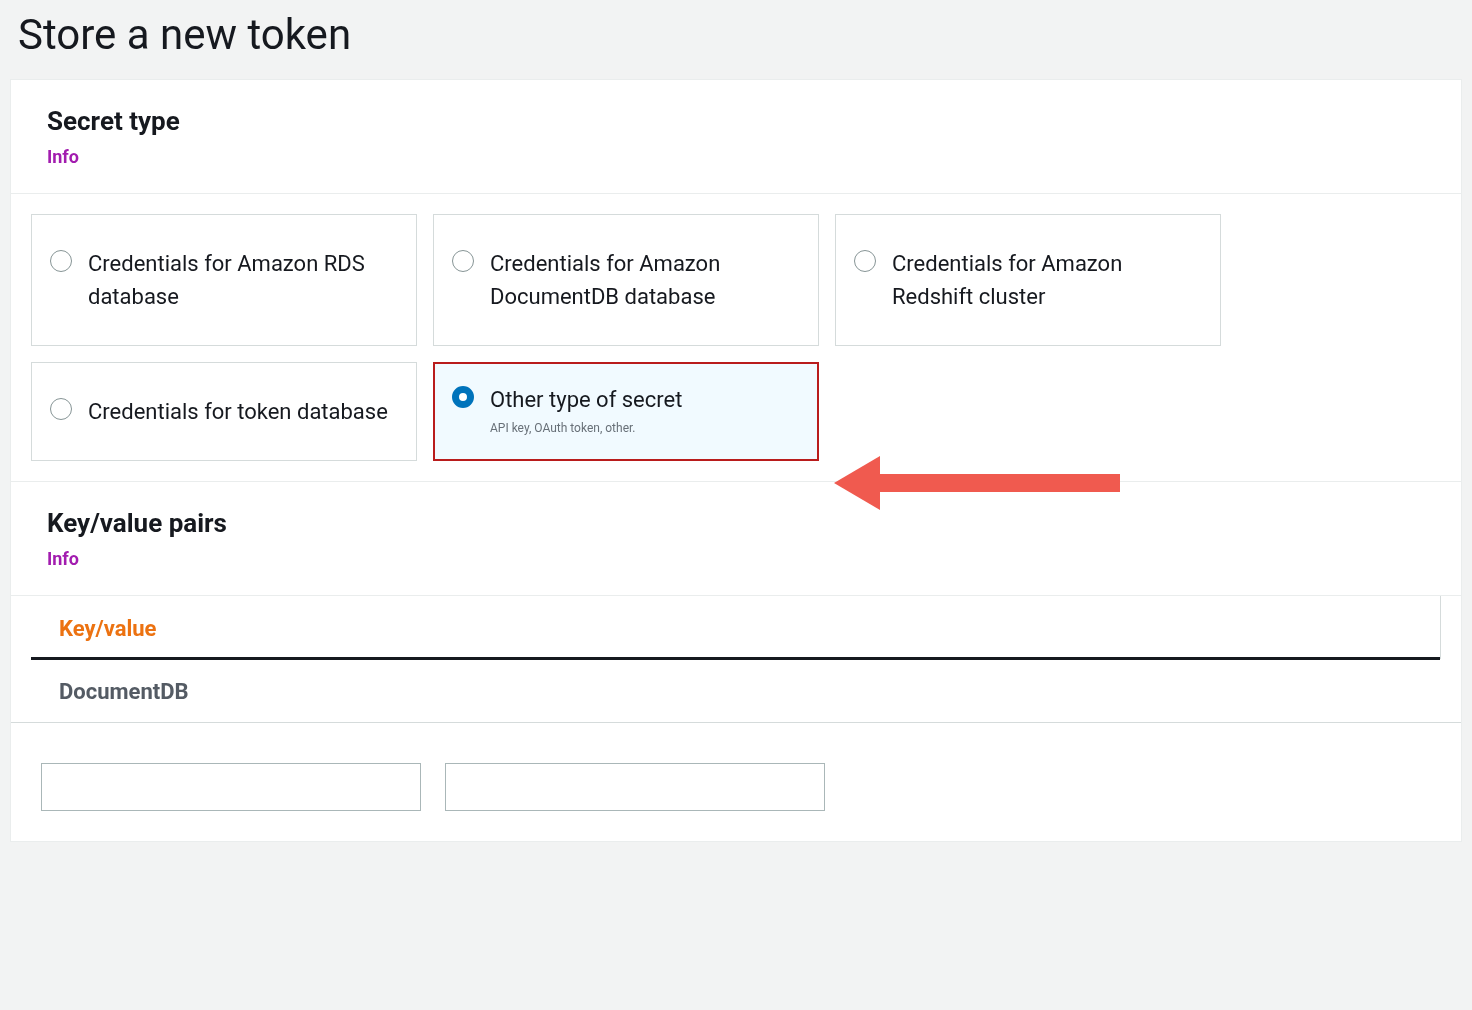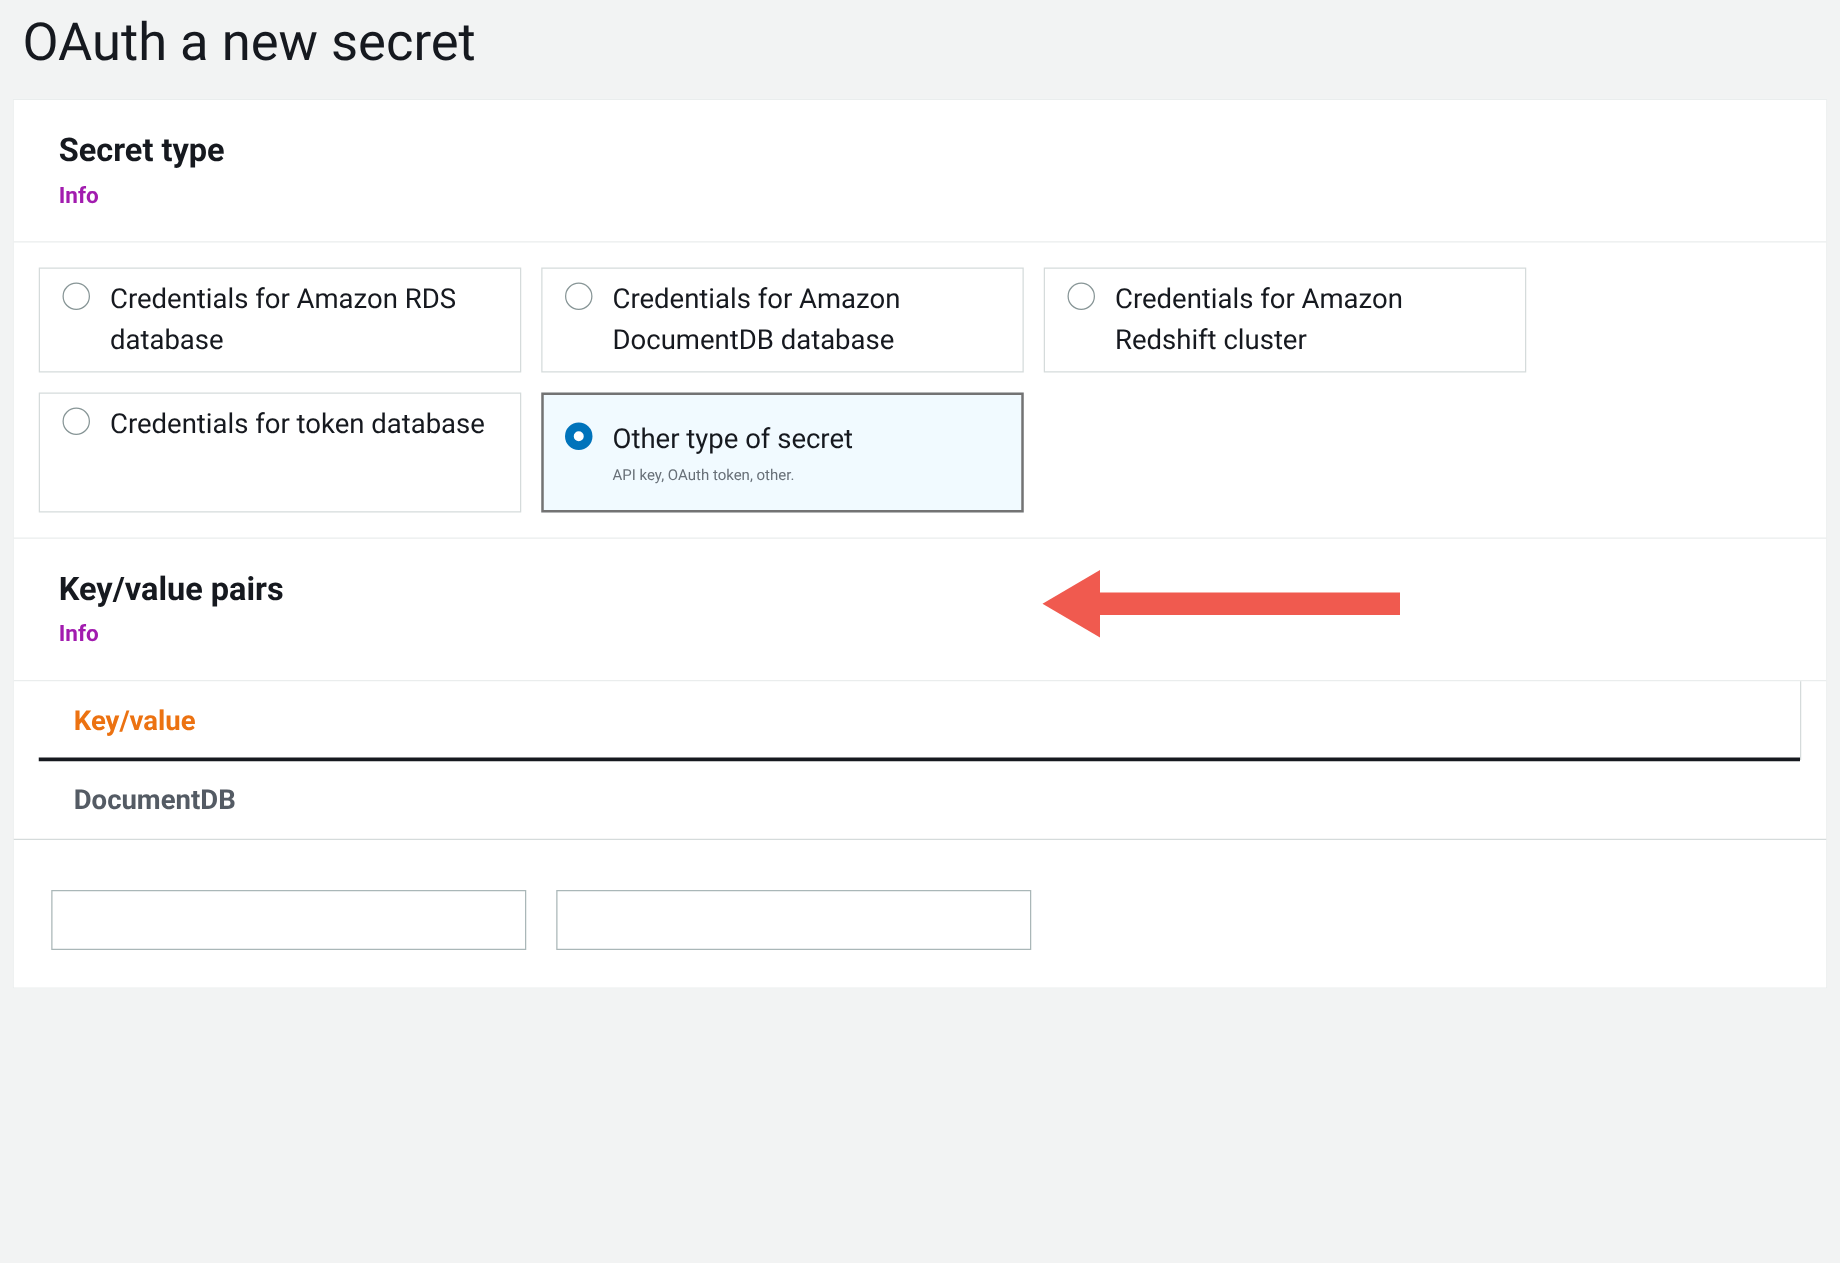--- a/index.html
+++ b/index.html
@@ -45,29 +45,29 @@
     }
     .radio-grid {
       display: grid;
       grid-template-columns: repeat(3, 1fr);
       gap: 16px;
       padding: 20px;
       max-width: 1230px;
     }
     .radio-card {
       border: 1px solid #d5dbdb;
-      padding: 8px 18px;
+      padding: 32px 18px;
       display: flex;
       align-items: flex-start;
       gap: 16px;
       cursor: pointer;
       background: #ffffff;
     }
     .radio-card.selected {
-      border: 2px solid #737373;
+      border: 2px solid #b91c1c;
       background: #f1faff;
       padding: 19px 17px;
     }
     .radio-circle {
       width: 22px;
       height: 22px;
       border: 1px solid #879596;
       border-radius: 50%;
       flex-shrink: 0;
       margin-top: 3px;
@@ -145,21 +145,21 @@
       font-size: 18px;
     }
     .section-header.kv {
       border-top: 1px solid #eaeded;
     }
   </style>
 </head>
 <body>
 
 <div class="page-wrap">
-  <h1 class="page-title">OAuth a new secret</h1>
+  <h1 class="page-title">Store a new token</h1>
 
   <div class="panel">
 
     <div class="section-header">
       <h2>Secret type</h2>
       <span class="info-link">Info</span>
     </div>
 
     <div class="radio-grid">
 

